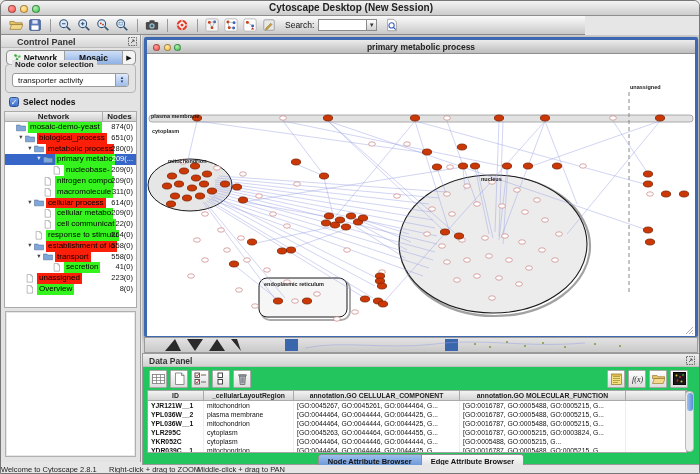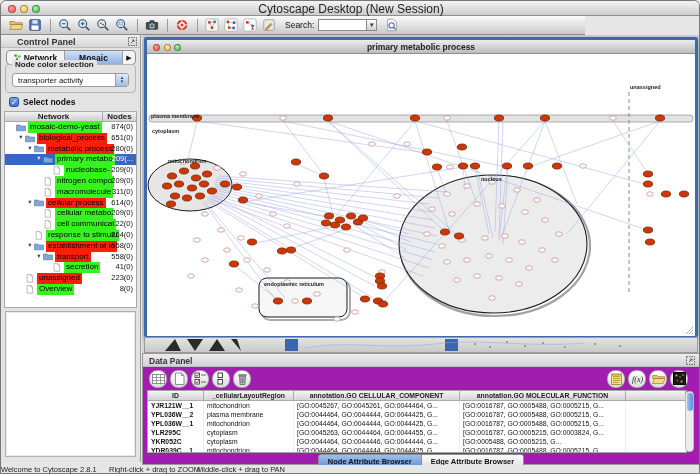--- a/index.html
+++ b/index.html
@@ -2,21 +2,21 @@
 <html><head>
 <meta charset="utf-8">
 <style>
   * { margin:0; padding:0; box-sizing:border-box; }
   html,body { width:700px; height:474px; font-family:"Liberation Sans",sans-serif; background:#e9e9e9; overflow:hidden; }
   .app { position:absolute; left:0; top:0; width:700px; height:474px; background:#e6e6e6; border:1px solid #777; border-radius:6px 6px 0 0; overflow:hidden; }
 
   
   .titlebar { position:absolute; left:0; top:0; width:700px; height:15px;
     background:linear-gradient(#f4f4f4,#cccccc); border-bottom:1px solid #8e8e8e; border-radius:6px 6px 0 0; }
-  .titlebar .title { position:absolute; left:0; right:0; top:1px; text-align:center; font-size:12px; font-weight:normal; color:#222; }
+  .titlebar .title { position:absolute; left:0; right:0; top:1px; text-align:center; font-size:10px; font-weight:bold; color:#222; }
   .lights { position:absolute; left:7px; top:3.5px; display:flex; gap:4px; }
   .light { width:8px; height:8px; border-radius:50%; border:0.5px solid rgba(0,0,0,.35); }
   .l-red{ background:radial-gradient(circle at 35% 30%, #ff9d97,#fc5650); }
   .l-yel{ background:radial-gradient(circle at 35% 30%, #ffe9a8,#fdbc40); }
   .l-grn{ background:radial-gradient(circle at 35% 30%, #b5f0b0,#35c649); }
 
   
   .toolbar { position:absolute; left:0; top:15px; width:584px; height:19px;
     background:linear-gradient(#fbfbfb,#c9c9c9); border-bottom:1px solid #8a8a8a; display:flex; align-items:center; padding-left:6px; }
   .tbtn { width:17px; height:16px; margin:0 1px; border:none; background:transparent; padding:1px; cursor:pointer; }
@@ -74,24 +74,24 @@
   .nw-lights { position:absolute; left:6px; top:3.5px; display:flex; gap:3.5px; }
   .nw-lights .light { width:7px; height:7px; }
   .nw-canvas { position:relative; width:548px; height:282px; background:#fff; overflow:hidden; cursor:crosshair; }
   .nw-canvas svg.graph { position:absolute; left:0; top:0; }
   .rlabel { position:absolute; font-size:5.5px; font-weight:bold; color:#1a1a1a; white-space:nowrap; }
   .grip { position:absolute; right:1px; bottom:1px; width:9px; height:9px; }
 
   .sliver { position:absolute; left:2px; top:302px; width:554px; height:16px; background:linear-gradient(#e3e3e3,#c9c9c9); border:1px solid #9a9a9a; overflow:hidden; }
 
   
-  .data-panel { position:absolute; left:0px; top:318px; width:558px; height:112px; background:#a21caf; border:1px solid #9a9a9a; }
+  .data-panel { position:absolute; left:0px; top:318px; width:558px; height:112px; background:#22c55e; border:1px solid #9a9a9a; }
   .dp-title { position:relative; height:13px; font-size:8.5px; font-weight:bold; color:#333; padding:2px 0 0 6px; background:linear-gradient(#ededed,#d2d2d2); border-bottom:1px solid #c0c0c0; }
   .dp-toolbar { position:relative; height:23px; display:flex; align-items:center; padding-left:6px; }
-  .dpbtn { width:18px; height:18px; margin-right:3px; border:1px solid #a9a9a9; border-radius:8px; background:linear-gradient(#ffffff,#dddddd); padding:1.5px; cursor:pointer; }
+  .dpbtn { width:18px; height:18px; margin-right:3px; border:1px solid #a9a9a9; border-radius:1px; background:linear-gradient(#ffffff,#dddddd); padding:1.5px; cursor:pointer; }
   .dpbtn svg { width:13px; height:13px; display:block; }
   .dp-right { margin-left:auto; margin-right:8px; display:flex; }
   .dp-table { position:absolute; left:4px; top:36px; width:540px; height:63px; background:#fff; border:1px solid #a5a5a5; overflow:hidden; }
   .dp-hrow { display:flex; height:9.5px; }
   .dp-h { background:linear-gradient(#f4f4f4,#d4d4d4); border-right:1px solid #aaa; border-bottom:1px solid #aaa; font-size:6.8px; font-weight:bold; color:#222; text-align:center; overflow:hidden; white-space:nowrap; line-height:9px; cursor:pointer; }
   .dp-row { display:flex; height:9px; }
   .dp-c { font-size:6.8px; color:#111; white-space:nowrap; overflow:hidden; padding-left:3px; line-height:9px; border-right:1px solid #eee; }
   .dp-c.id { font-weight:bold; }
   .dp-scroll { position:absolute; right:5px; top:37px; width:9px; height:61px; background:#ececec; border:1px solid #bbb; border-radius:4px; }
   .dp-thumb { position:absolute; left:0.5px; top:1px; width:6px; height:18px; border-radius:4px; background:linear-gradient(90deg,#9ec0f2,#5d8fd8); cursor:grab; }

